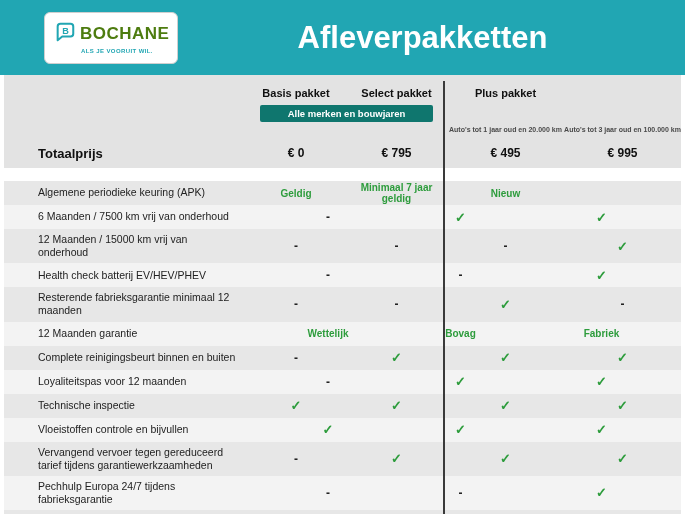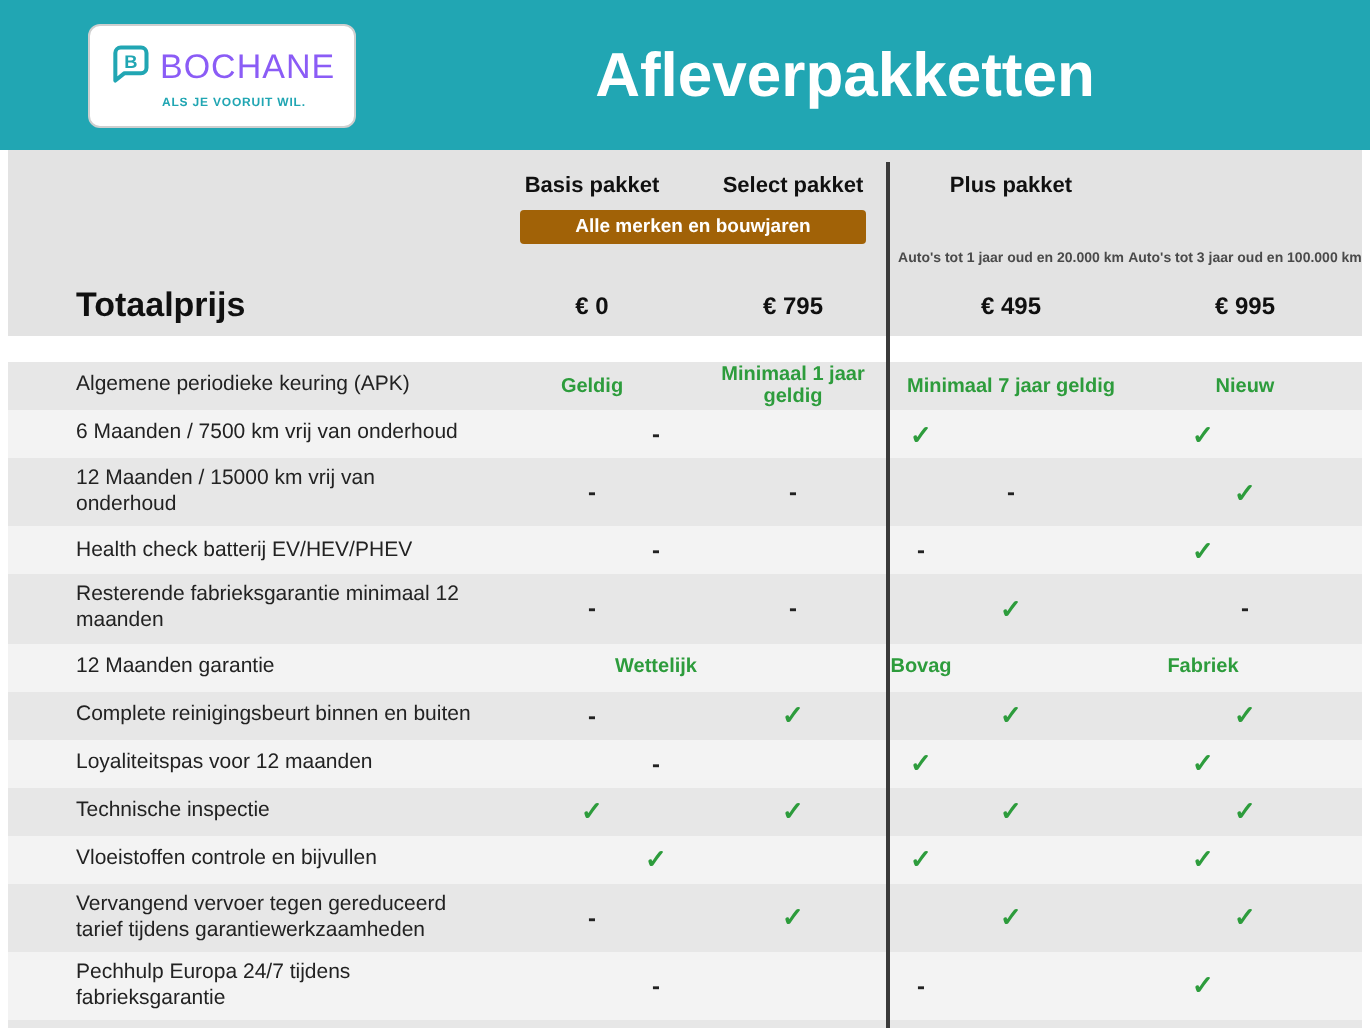--- a/index.html
+++ b/index.html
@@ -5,47 +5,47 @@
   * { box-sizing: border-box; margin: 0; padding: 0; }
   html, body { width: 685px; height: 514px; overflow: hidden; background: #ffffff;
     font-family: "Liberation Sans", sans-serif; }
 
   
   .top-header { height: 75px; background: #21a6b3; display: flex; align-items: center; }
   .logo-card { margin-left: 44px; width: 134px; height: 52px; background: #ffffff;
     border: 1px solid #cfcfcf; border-radius: 6px; display: flex; flex-direction: column;
     justify-content: center; padding-left: 9px; flex-shrink: 0; }
   .logo-row { display: flex; align-items: center; gap: 4px; }
-  .logo-text { font-weight: normal; font-size: 17px; color: #8b5cf6; letter-spacing: 0.5px; }
+  .logo-text { font-weight: bold; font-size: 17px; color: #4d7c0f; letter-spacing: 0.5px; }
   .logo-tagline { font-size: 6px; font-weight: bold; color: #21a6b3; letter-spacing: 0.4px;
     margin-left: 27px; margin-top: 1px; }
   .page-title { flex: 1; text-align: center; color: #ffffff; font-size: 31px;
     font-weight: bold; padding-right: 18px; }
 
   
   .table-area { position: relative; margin: 0 4px; }
   .divider-line { position: absolute; left: 439px; top: 6px; height: calc(100% - 10px);
     width: 2px; background: #3a3a3a; z-index: 5; }
   .grid { display: grid; grid-template-columns: 242px 100px 101px 117px 117px; }
 
   .band { background: #e3e3e3; padding-top: 8px; }
   .head-titles .col-title { text-align: center; font-weight: bold; font-size: 11px;
     color: #101010; padding: 4px 2px 6px; }
-  .badge { display: block; margin: 0 14px; background: #a16207; color: #ffffff;
+  .badge { display: block; margin: 0 14px; background: #0f766e; color: #ffffff;
     font-weight: bold; font-size: 9.5px; text-align: center; padding: 3px 0;
     border-radius: 2px; }
   .left-badge { grid-column: 2 / 4; }
   .right-badge { grid-column: 4 / 6; }
   .subnote-row { min-height: 16px; }
   .subnote { text-align: center; font-size: 7px; font-weight: bold; color: #4a4a4a;
     padding-top: 4px; }
   .subnote-c3 { grid-column: 4; }
   .subnote-c4 { grid-column: 5; }
   .total-row { height: 30px; align-items: center; }
-  .total-label { font-size: 17px; font-weight: bold; color: #101010; padding-left: 34px; }
+  .total-label { font-size: 13px; font-weight: bold; color: #101010; padding-left: 34px; }
   .price { text-align: center; font-weight: bold; font-size: 12px; color: #101010; }
 
   .gap-row { height: 13px; background: #ffffff; }
 
   .feature-row { min-height: 24px; align-items: center; }
   .feature-row.dark { background: #e7e7e7; }
   .feature-row.light { background: #f3f3f3; gap: 32px; }
   .row-label { font-size: 10.5px; color: #222222; padding: 4px 10px 4px 34px;
     line-height: 1.25; }
   .value { text-align: center; }
@@ -100,21 +100,20 @@
       <div class="cell price">€ 995</div>
     </div>
   </div>
 
   <div class="gap-row"></div>
 
   <div id="rows-container">
       <div class="grid feature-row dark">
         <div class="cell row-label">Algemene periodieke keuring (APK)</div>
         <div class="cell value txt">Geldig</div>
-        <div class="cell value txt">Minimaal 1 jaar geldig</div>
         <div class="cell value txt">Minimaal 7 jaar geldig</div>
         <div class="cell value txt">Nieuw</div>
       </div>
       <div class="grid feature-row light">
         <div class="cell row-label">6 Maanden / 7500 km vrij van onderhoud</div>
         <div class="cell value dash">-</div>
         <div class="cell value check">✓</div>
         <div class="cell value check">✓</div>
         <div class="cell value dash">-</div>
       </div>

